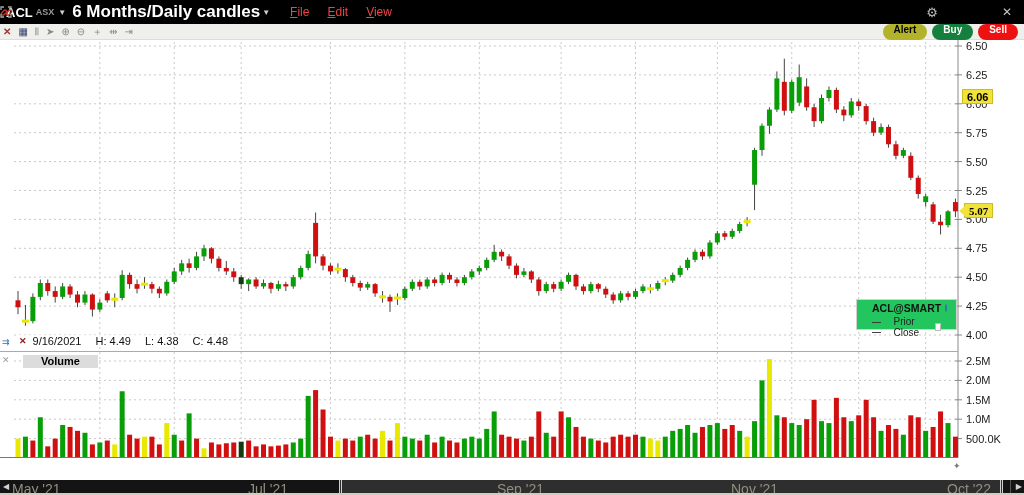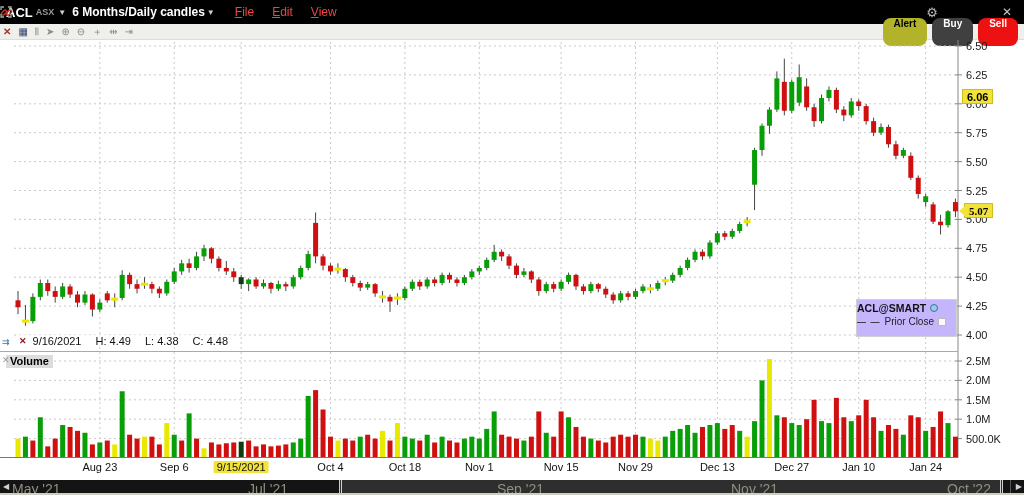--- a/index.html
+++ b/index.html
@@ -5,61 +5,61 @@
   html,body{margin:0;padding:0;background:#888;}
   *{box-sizing:border-box;}
   .app{position:relative;width:1024px;height:495px;background:#fff;overflow:hidden;
        font-family:"Liberation Sans",sans-serif;}
   
   .titlebar{position:absolute;left:0;top:0;width:1024px;height:24px;background:#000;
             color:#fff;display:flex;align-items:center;padding:0 6px;}
   .symbol{font-weight:bold;font-size:13px;margin-right:3px;}
   .exch{font-size:9px;font-weight:bold;color:#9a9a9a;margin-right:2px;}
   .caret{font-size:8px;color:#cfcfcf;margin:0 6px 0 2px;}
-  .period{font-weight:bold;font-size:12px;text-align:right;}
+  .period{font-weight:bold;font-size:17px;text-align:right;}
   .menu{display:flex;gap:18px;margin-left:14px;font-size:12px;color:#ef4444;}
   .menu span{cursor:default;}
   .menu u{text-decoration:underline;}
   .tb-icons{margin-left:auto;display:flex;align-items:center;gap:11px;padding-right:4px;}
   .tb-icons .ic{width:14px;height:14px;display:inline-flex;align-items:center;justify-content:center;}
   .gear{color:#b9b9b9;font-size:13px;}
   .closex{color:#c4c4c4;font-size:12px;}
   
   .toolbar{position:absolute;left:0;top:24px;width:1024px;height:16px;background:#efefec;
            border-bottom:1px solid #ddd;display:flex;align-items:center;padding:0 3px;}
   .tool{font-size:10px;color:#8a8a8a;margin-right:7px;line-height:14px;}
   .tool.red{color:#a23333;font-weight:bold;}
   .tool.dark{color:#33406b;}
   .pills{margin-left:auto;display:flex;gap:5px;padding-right:3px;}
-  .pill{font-size:10px;font-weight:bold;border-radius:8px;padding:0 11px;height:28px;
+  .pill{font-size:10px;font-weight:bold;border-radius:8px;padding:0 11px;height:16px;
         line-height:12px;color:#fff;}
   .pill.alert{background:#b3b32b;color:#000;}
-  .pill.buy{background:#404040;}
+  .pill.buy{background:#15803d;}
   .pill.sell{background:#ee1111;}
   
   svg{position:absolute;left:0;display:block;}
   #price-svg{top:40px;}
   #vol-svg{top:352px;}
   .tag{position:absolute;background:#f2e33b;color:#000;font-size:11px;font-weight:bold;
        padding:0 4px;height:15px;line-height:15px;border:1px solid #cdbd1e;}
   .tag.notch:before{content:"";position:absolute;left:-6px;top:2px;width:0;height:0;
        border-top:5px solid transparent;border-bottom:5px solid transparent;
        border-right:6px solid #f2e33b;}
-  .legendbox{position:absolute;left:856px;top:299px;width:101px;height:38px;background:#c4b5fd;
-       border:1px solid #d0d0d0;font-size:10px;color:#111;padding:2px 0;}
+  .legendbox{position:absolute;left:856px;top:299px;width:101px;height:31px;background:#22c55e;
+       border:1px solid #d0d0d0;font-size:10px;color:#111;padding:2px 15px;}
   .legendbox .row1{font-weight:bold;font-size:10.5px;display:flex;align-items:center;gap:4px;}
   .globe{width:8px;height:8px;border-radius:50%;background:#9ec7e8;border:1px solid #39729f;display:inline-block;}
   .legendbox .row2{display:flex;align-items:center;gap:4px;margin-top:2px;color:#222;}
   .dashes{letter-spacing:1px;font-weight:bold;font-size:9px;color:#333;}
   .chk{width:8px;height:8px;background:#fafafa;border:1px solid #bbb;display:inline-block;}
   .tooltip{position:absolute;left:16px;top:335px;font-size:11px;color:#111;display:flex;gap:14px;
        align-items:center;background:rgba(255,255,255,.85);padding:0 3px;}
   .tooltip .x{color:#8b1a1a;font-weight:bold;font-size:9px;margin-right:-8px;}
-  .volchip{position:absolute;left:6px;top:355px;font-size:11px;font-weight:bold;color:#000;
-       background:#dcdcdc;padding:0 4px;line-height:13px;}
+  .volchip{position:absolute;left:23px;top:355px;font-size:11px;font-weight:bold;color:#000;
+       background:#dcdcdc;padding:0 18px;line-height:13px;}
   .gutter-ic{position:absolute;font-size:9px;}
   .diamond{position:absolute;left:953px;top:461px;color:#777;font-size:9px;}
   
   .xlabels{position:absolute;left:0;top:458px;width:1024px;height:21px;background:#fff;}
   .xlabels span{position:absolute;top:3px;transform:translateX(-50%);font-size:11px;color:#111;
        white-space:nowrap;}
   .xlabels span.hl{background:#f2e33b;padding:0 3px;border-radius:1px;}
   
   .scrollbar{position:absolute;left:0;top:480px;width:1024px;height:13px;background:#141414;}
   .sb-thumb{position:absolute;left:339px;top:0;width:664px;height:13px;background:#2e2e2e;
@@ -604,34 +604,20 @@
     </div>
   </div>
 
   <div class="tag" style="left:962px;top:89px;">6.06</div>
   <div class="tag notch" style="left:964px;top:203px;font-family:Liberation Serif, serif;">5.07</div>
 
   <span class="gutter-ic" style="left:2px;top:337px;color:#2a6fb5;">⇉</span>
   <span class="gutter-ic" style="left:2px;top:355px;color:#9a9a9a;">✕</span>
   <span class="diamond">✦</span>
 
-  <div class="xlabels" id="xlabels">
-      <span style="left: 99.84px;">Aug 23</span>
-      <span style="left: 174.24px;">Sep 6</span>
-      <span class="hl" style="left: 241.2px;">9/15/2021</span>
-      <span style="left: 330.48px;">Oct 4</span>
-      <span style="left: 404.88px;">Oct 18</span>
-      <span style="left: 479.28px;">Nov 1</span>
-      <span style="left: 561.12px;">Nov 15</span>
-      <span style="left: 635.52px;">Nov 29</span>
-      <span style="left: 717.36px;">Dec 13</span>
-      <span style="left: 791.76px;">Dec 27</span>
-      <span style="left: 858.72px;">Jan 10</span>
-      <span style="left: 925.68px;">Jan 24</span>
-    </div>
 
   <div class="scrollbar">
     <div class="sb-thumb"></div>
     <span class="sb-arrow left">◀</span>
     <span class="sb-arrow right">▶</span>
     <div id="sblabels">
         <span class="sb-label" style="left: 12px;">May '21</span>
         <span class="sb-label" style="left: 248px;">Jul '21</span>
         <span class="sb-label" style="left: 497px;">Sep '21</span>
         <span class="sb-label" style="left: 731px;">Nov '21</span>

